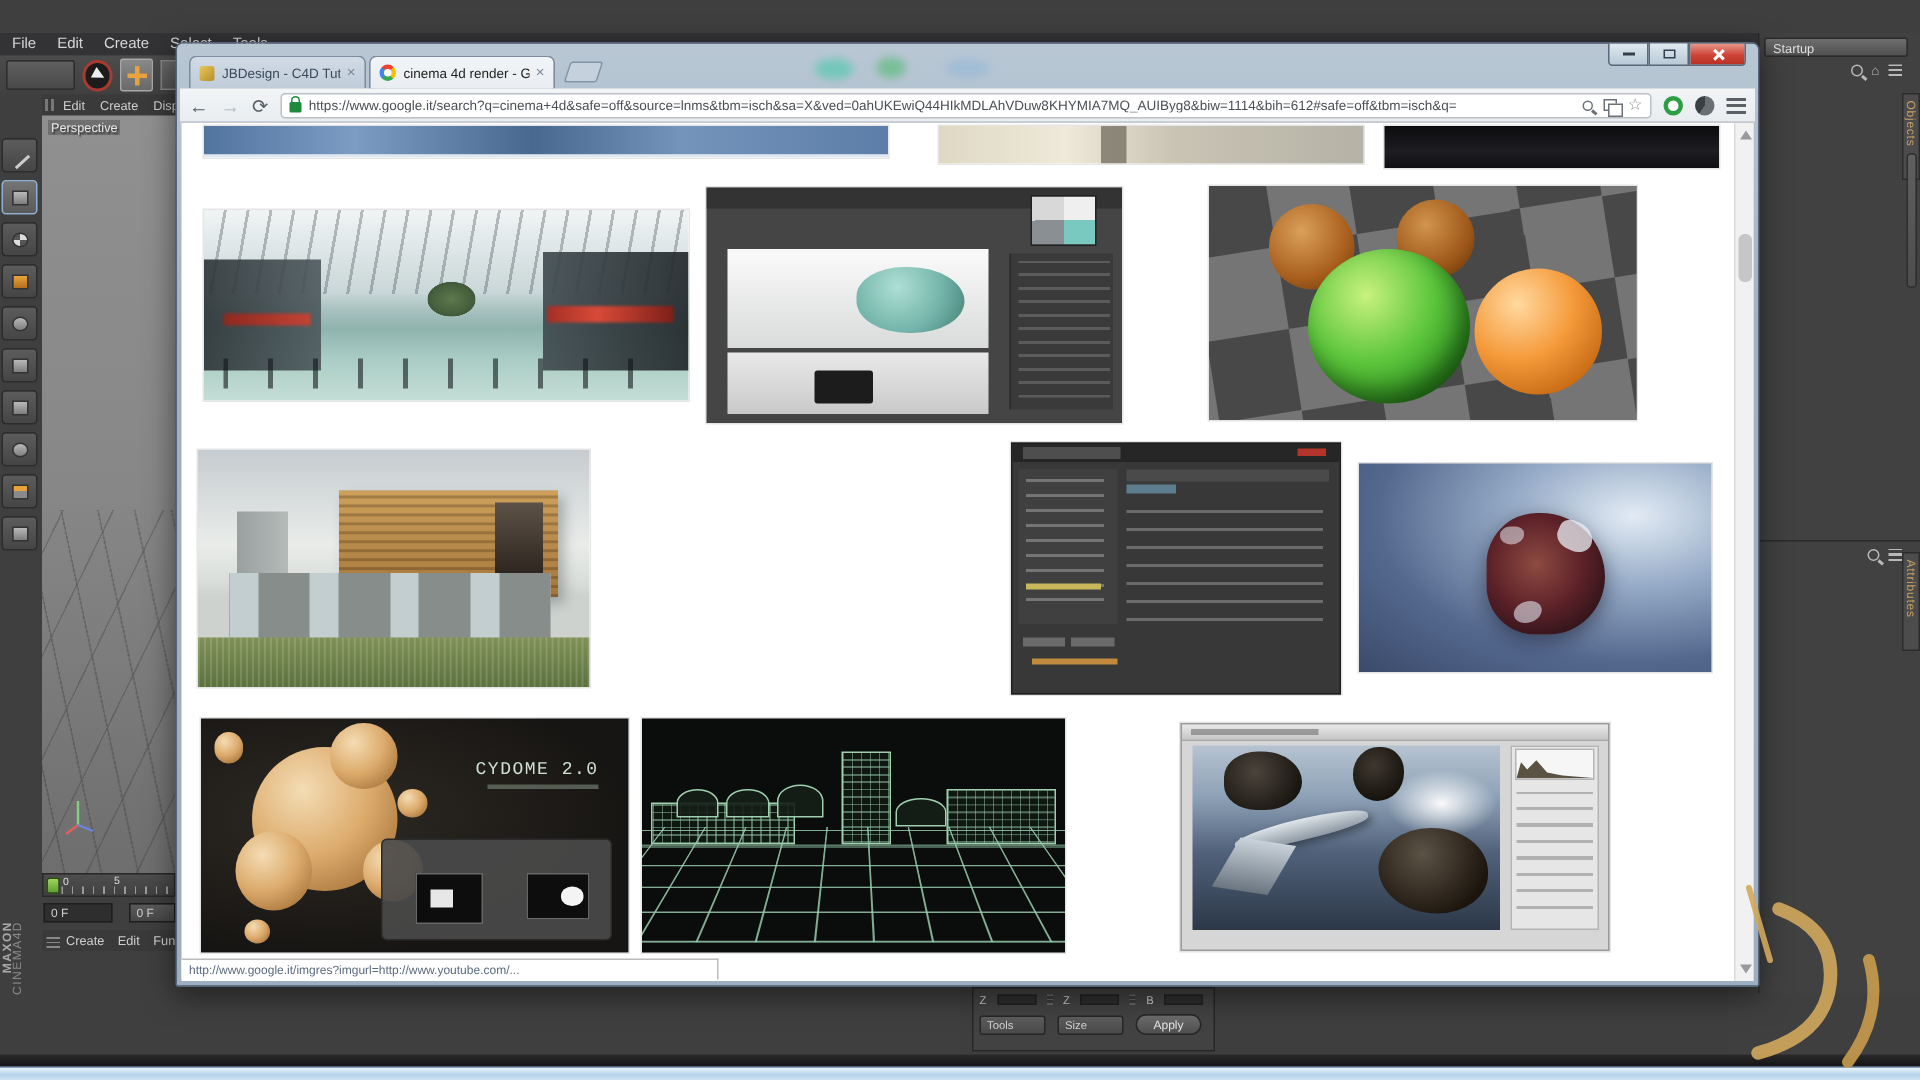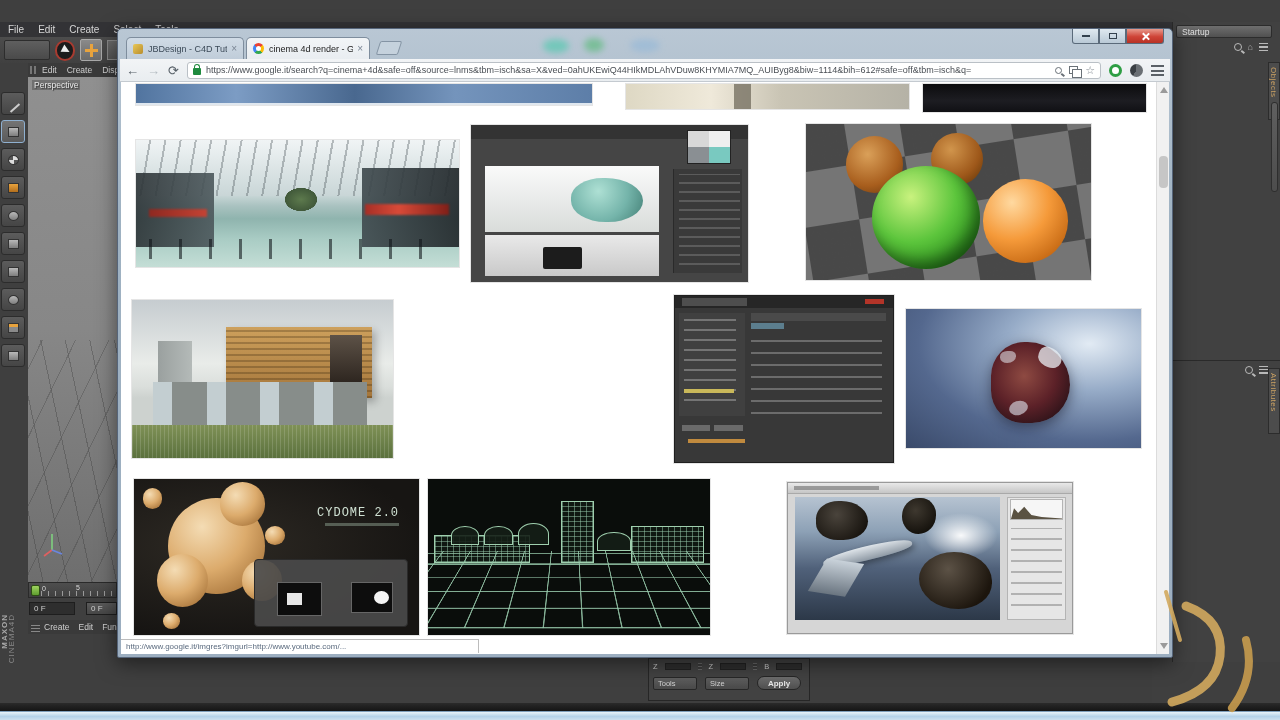--- a/index.html
+++ b/index.html
@@ -87,21 +87,21 @@
 
   
   .coords-region { position:absolute; left:640px; top:656px; width:512px; height:47px; background:#3e3e3e; border-top:1px solid #585858; }
   .coords-box { position:absolute; left:8px; top:1px; width:162px; height:43px; border:1px solid #262626; background:#424242; }
   .zrow { position:absolute; left:4px; top:3px; display:flex; gap:7px; align-items:center; }
   .zrow .lbl { font-size:7.5px; color:#c9c9c9; }
   .zrow .mini { width:26px; height:7px; background:#2d2d2d; border:1px solid #212121; }
   .zrow .st { width:4px; height:7px; background:repeating-linear-gradient(0deg,#666 0 1px,#3a3a3a 1px 3px); }
   .coords-ctrls { position:absolute; left:4px; top:17px; display:flex; gap:8px; align-items:center; }
   .cdrop { width:44px; height:13px; background:linear-gradient(180deg,#5e5e5e,#494949); border:1px solid #272727; border-radius:2px; font-size:7.5px; color:#d2d2d2; line-height:12px; padding-left:4px; position:relative; }
-  .applybtn { width:44px; height:14px; background:linear-gradient(180deg,#6d6d6d,#4f4f4f); border:1px solid #262626; border-radius:8px; color:#e6e6e6; font-size:8px; text-align:center; line-height:13px; font-weight:bold; }
+  .applybtn { width:44px; height:14px; background:linear-gradient(180deg,#6d6d6d,#4f4f4f); border:1px solid #262626; border-radius:8px; color:#e6e6e6; font-size:8px; text-align:center; line-height:13px; font-weight:normal; }
 
   .maxon { position:absolute; left:1px; top:614px; width:15px; height:92px; color:#a9a9a9; }
   .maxon span { position:absolute; writing-mode:vertical-rl; transform:rotate(180deg); font-size:8px; letter-spacing:1px; }
   .maxon .l1 { left:-1px; font-weight:bold; } .maxon .l2 { left:6px; color:#8a8a8a; }
 
   .bottom-border { position:absolute; left:0; top:703px; width:1280px; height:8px; background:linear-gradient(180deg,#2a2a2a,#151515); }
   .taskbar-strip { position:absolute; left:0; top:711px; width:1280px; height:9px; background:linear-gradient(180deg,#eaf4fa,#b5d3ea 55%,#cde1f0); border-top:1px solid #7fa0bd; }
 
   
   .bw { position:absolute; left:117px; top:28px; width:1056px; height:630px;

